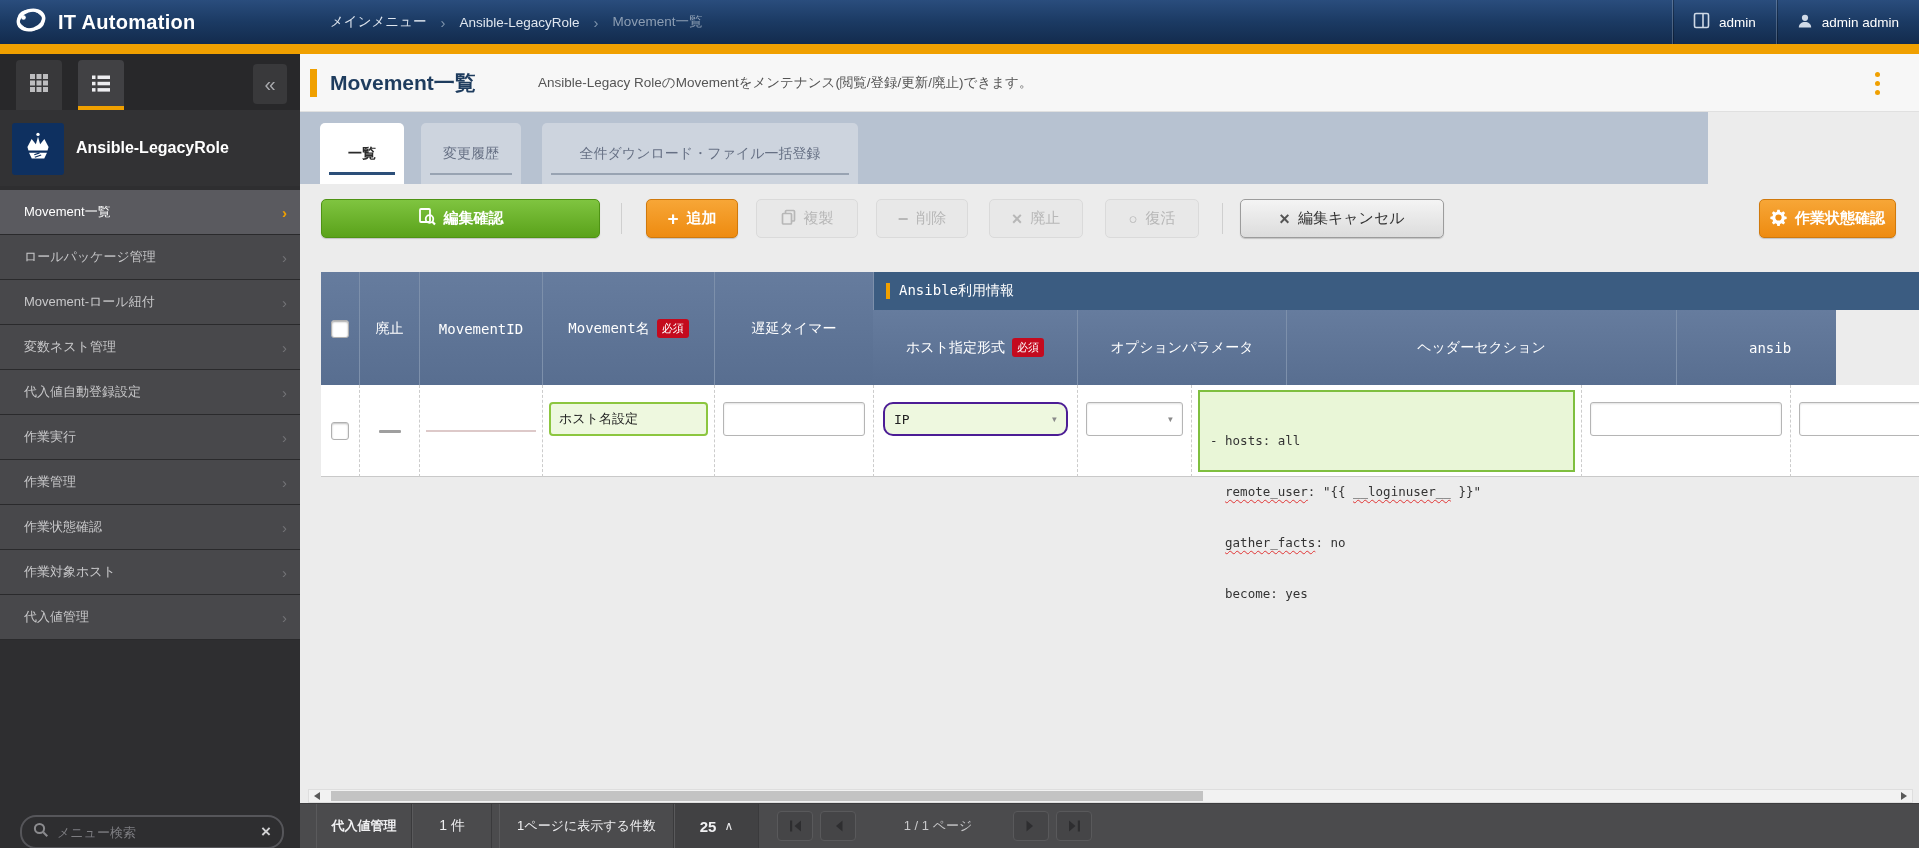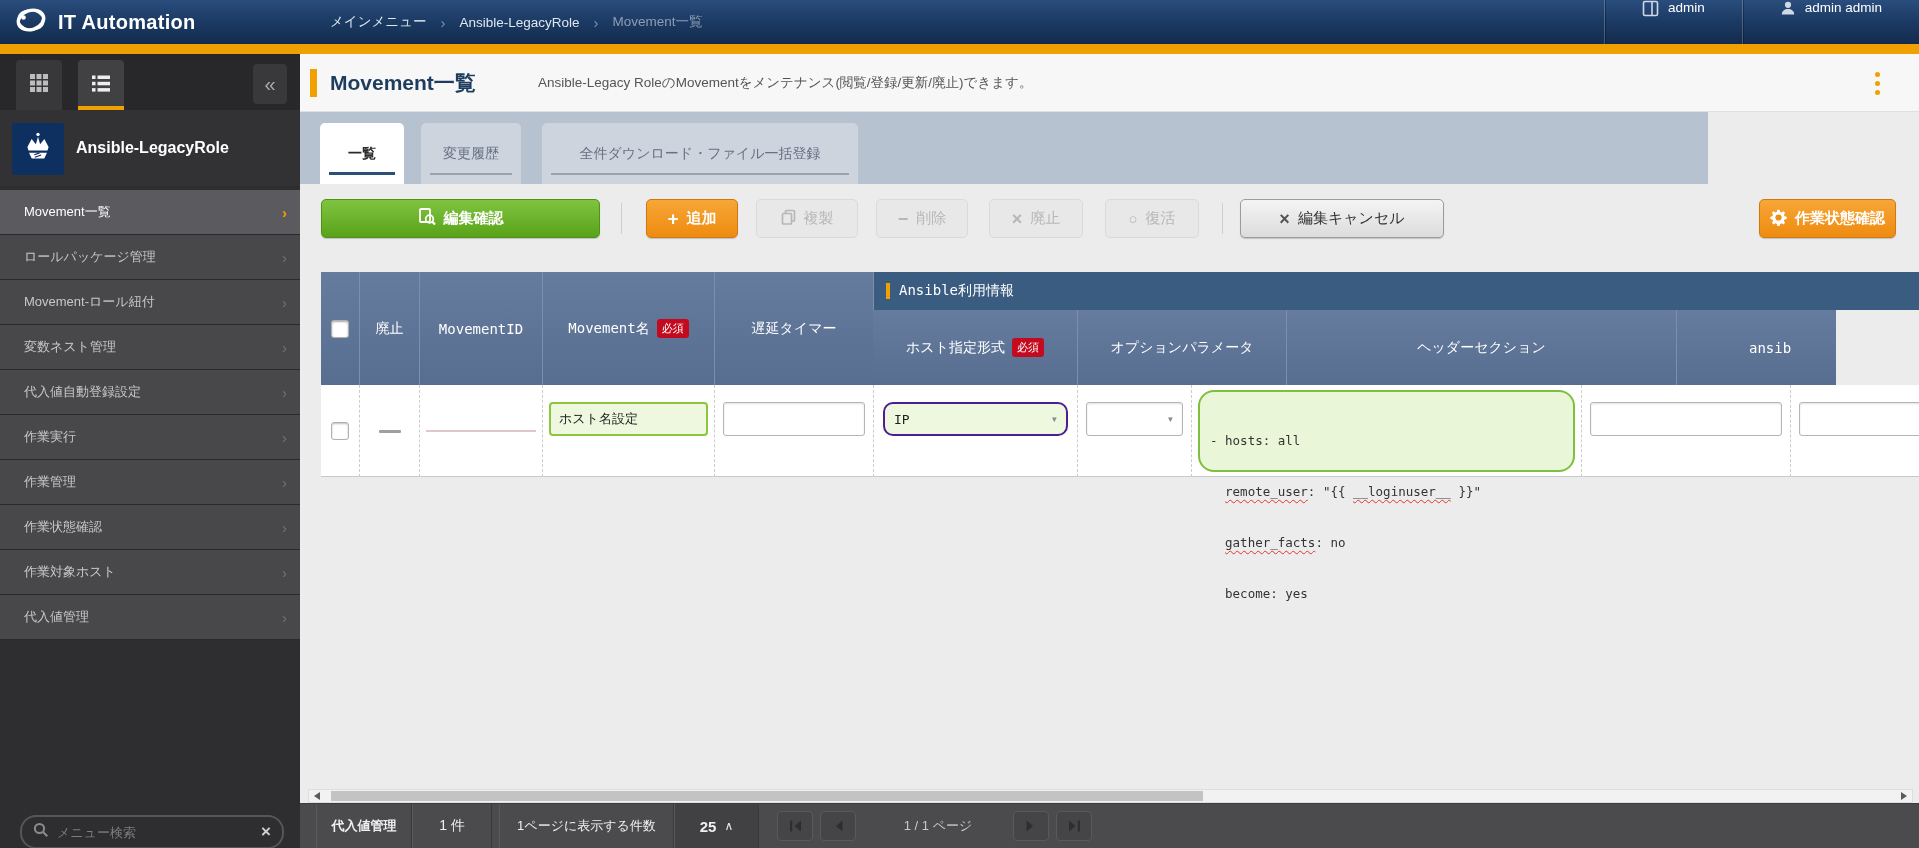--- a/index.html
+++ b/index.html
@@ -10,21 +10,21 @@
   
   .topnav { position:absolute; left:0; top:0; width:1919px; height:44px;
             background:linear-gradient(180deg,#2a4d7d 0%,#1b3a63 50%,#132b4d 100%); }
   .nav-logo { position:absolute; left:14px; top:0; height:44px; display:flex; align-items:center; gap:10px; }
   .app-title { color:#fff; font-size:20px; font-weight:bold; letter-spacing:.3px; }
   .breadcrumb { position:absolute; left:330px; top:0; height:44px; display:flex; align-items:center; gap:14px; font-size:13.5px; }
   .crumb { color:#dfe6ef; cursor:pointer; }
   .crumb.current { color:#8d9eb3; cursor:default; }
   .crumb-sep { color:#7f94ad; font-size:15px; }
   .nav-user { position:absolute; right:0; top:0; height:44px; display:flex; align-items:stretch; }
-  .nav-sec { display:flex; align-items:flex-start; gap:9px; padding:0 37px; color:#fff; font-size:13.5px;
+  .nav-sec { display:flex; align-items:center; gap:9px; padding:0 20px; color:#fff; font-size:13.5px;
              border-left:1px solid rgba(255,255,255,.22); box-shadow:inset 1px 0 0 rgba(0,0,0,.3); cursor:pointer; }
   .orange-strip { position:absolute; left:0; top:44px; width:1919px; height:10px; background:#f0a000; }
 
   
   .sidebar { position:absolute; left:0; top:54px; width:300px; height:794px; background:#2e2e30; }
   .icontabs { position:absolute; left:0; top:0; width:300px; height:56px; background:#28282a; }
   .icontab { position:absolute; top:6px; height:50px; width:46px; background:#38383a; border-radius:4px 4px 0 0;
              display:flex; align-items:center; justify-content:center; cursor:pointer; }
   .icontab.grid { left:16px; }
   .icontab.list { left:78px; background:#414144; }
@@ -115,21 +115,21 @@
   .idline { width:110px; height:2px; background:#ddc9c9; }
   .rowinput { position:absolute; top:17px; height:34px; border:1px solid #b5b5b5; border-radius:3px; background:#fff;
               box-shadow:inset 0 1px 2px rgba(0,0,0,.12); font:13px "DejaVu Sans Mono",monospace; color:#222; padding:0 8px; }
   .rowinput.greenfld { background:#eef8df; border:2px solid #8cc63f; border-radius:4px; box-shadow:none; }
   .selectbox { position:absolute; top:17px; height:34px; display:flex; align-items:center; padding:0 9px;
                font-size:13px; color:#222; cursor:pointer; }
   .selectbox.greenfld { background:#eef8df; border:2px solid #4c1d95; border-radius:10px; }
   .selectbox.plain { background:#fff; border:1px solid #b5b5b5; border-radius:3px; box-shadow:inset 0 1px 2px rgba(0,0,0,.12); }
   .sel-arrow { position:absolute; right:8px; color:#8a8a8a; font-size:12px; }
   .codebox { position:absolute; left:6px; right:6px; top:5px; bottom:5px; background:#e9f6d7; border:2px solid #7fbf3f;
-             border-radius:16px; padding:6px 10px; font-size:12.5px; line-height:17px; color:#333; white-space:pre; cursor:text; }
+             border-radius:0; padding:6px 10px; font-size:12.5px; line-height:17px; color:#333; white-space:pre; cursor:text; }
   .sp { text-decoration:underline; text-decoration-style:wavy; text-decoration-color:#e03535;
         text-decoration-thickness:1px; text-underline-offset:3px; }
 
   
   .hscroll { position:absolute; left:8px; top:605px; width:1605px; height:14px; background:#f2f2f2; border:1px solid #dedede; }
   .hthumb { position:absolute; left:22px; top:1px; width:872px; height:10px; background:#c3c3c3; cursor:pointer; }
   .sarrow { position:absolute; top:2px; width:0; height:0; border-top:4px solid transparent; border-bottom:4px solid transparent; cursor:pointer; }
   .sarrow.left { left:5px; border-right:6px solid #5a5a5a; }
   .sarrow.right { right:5px; border-left:6px solid #5a5a5a; }
 

